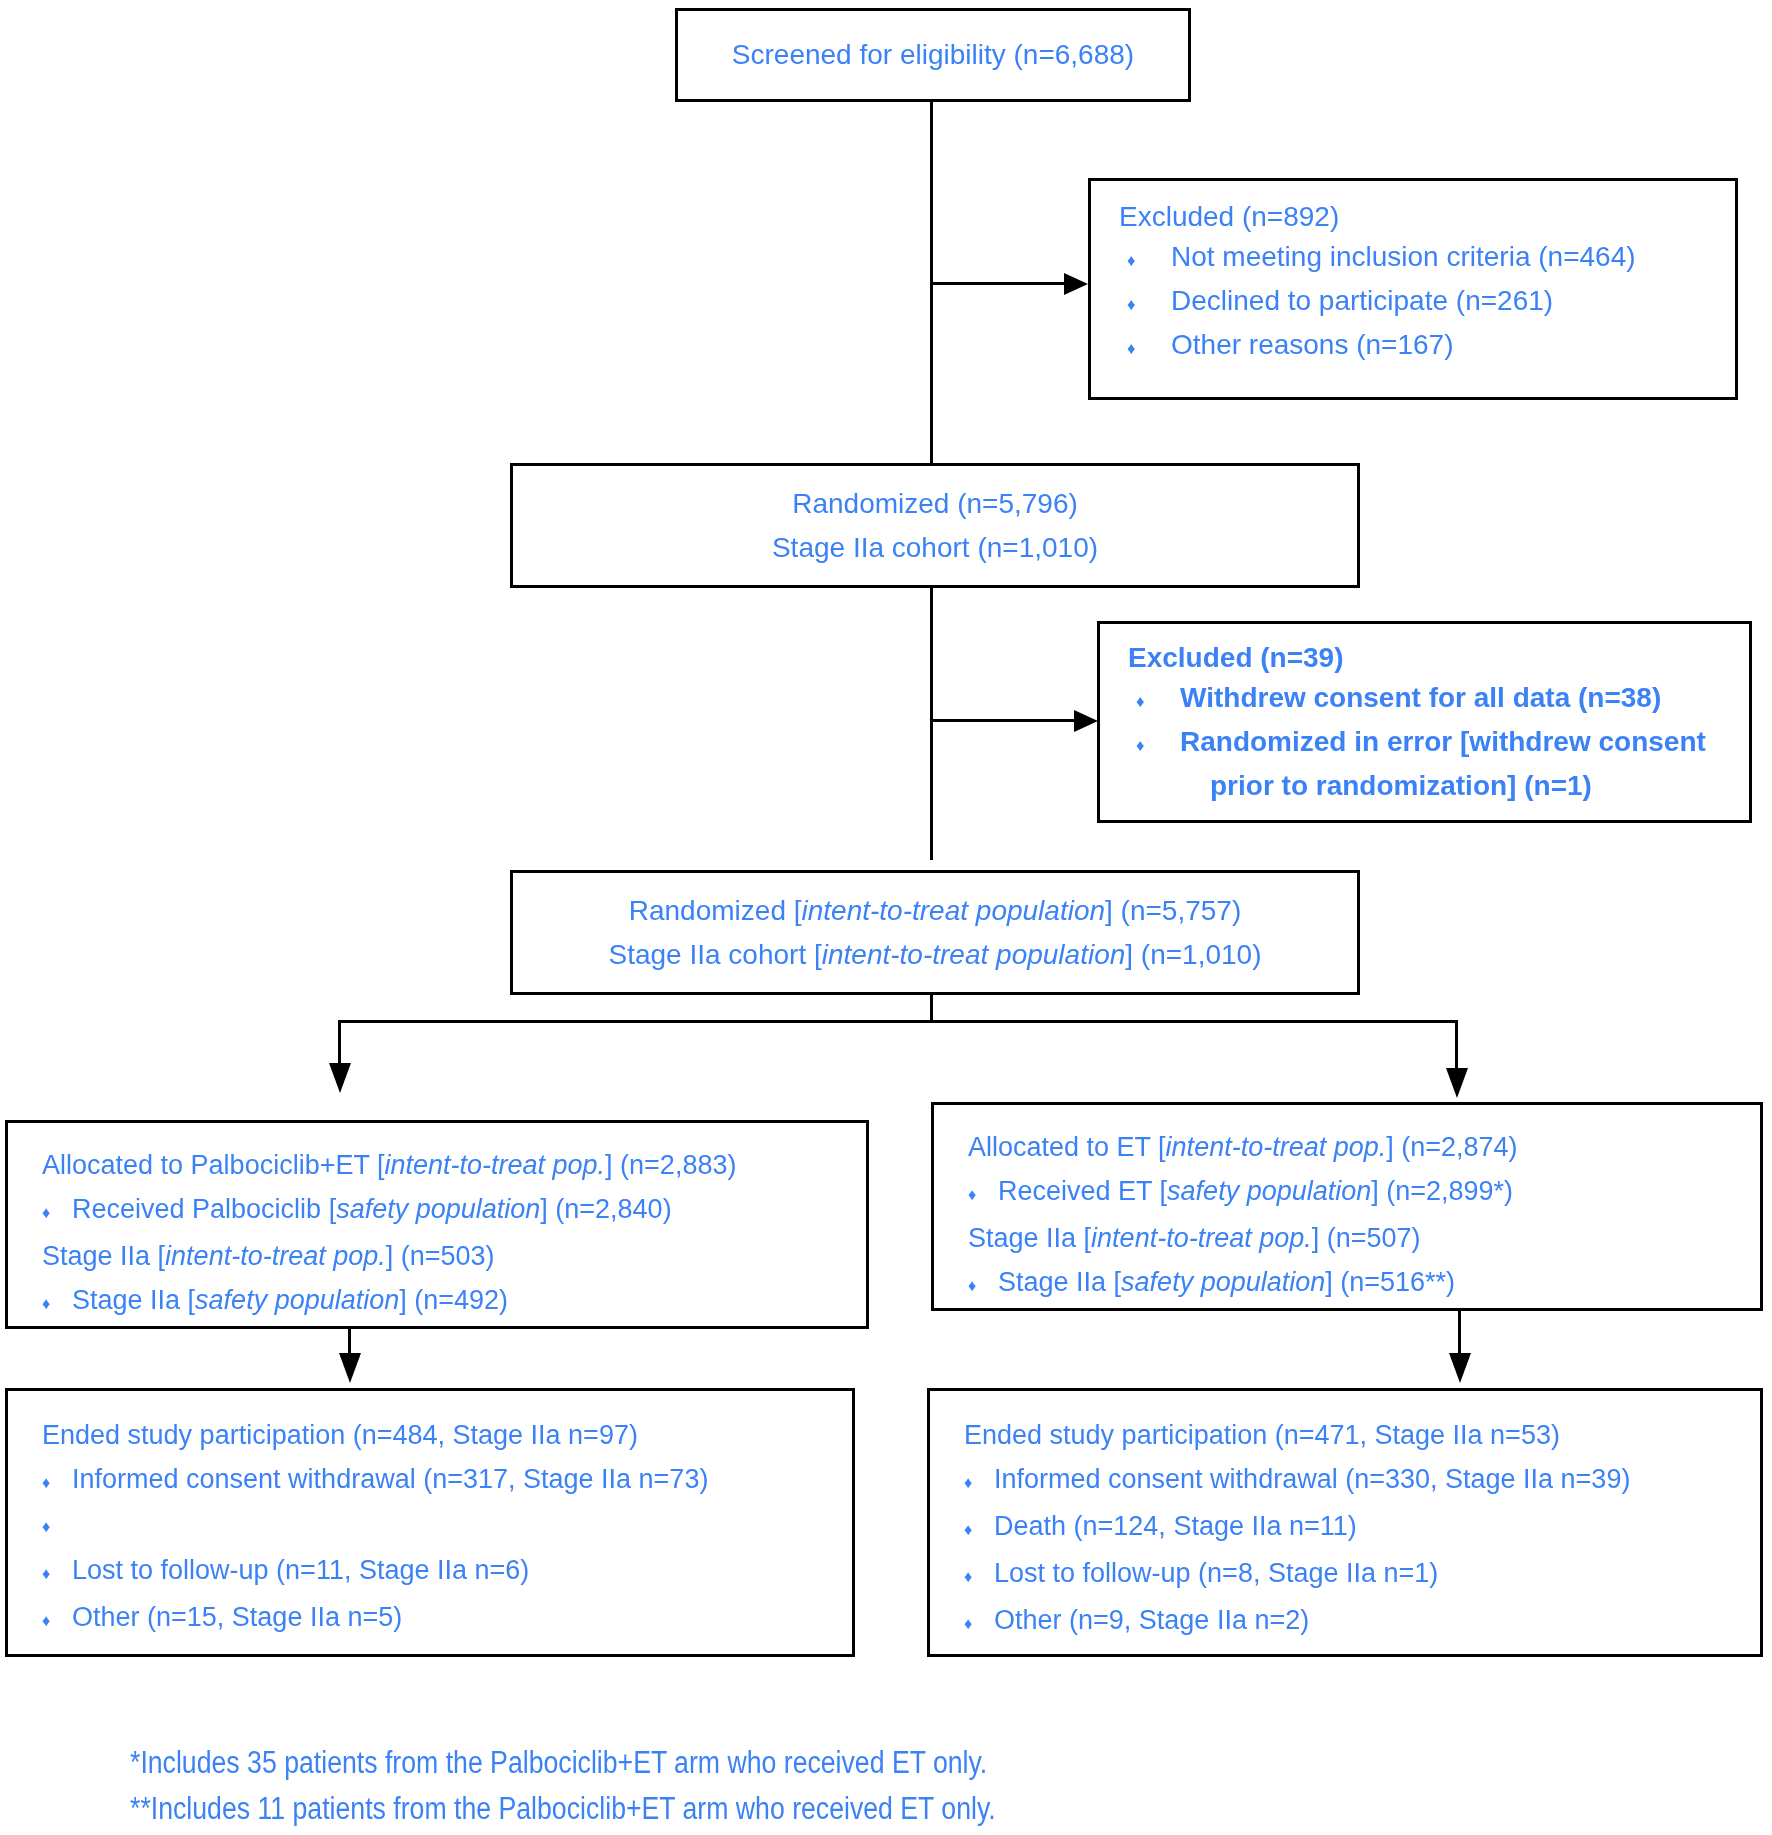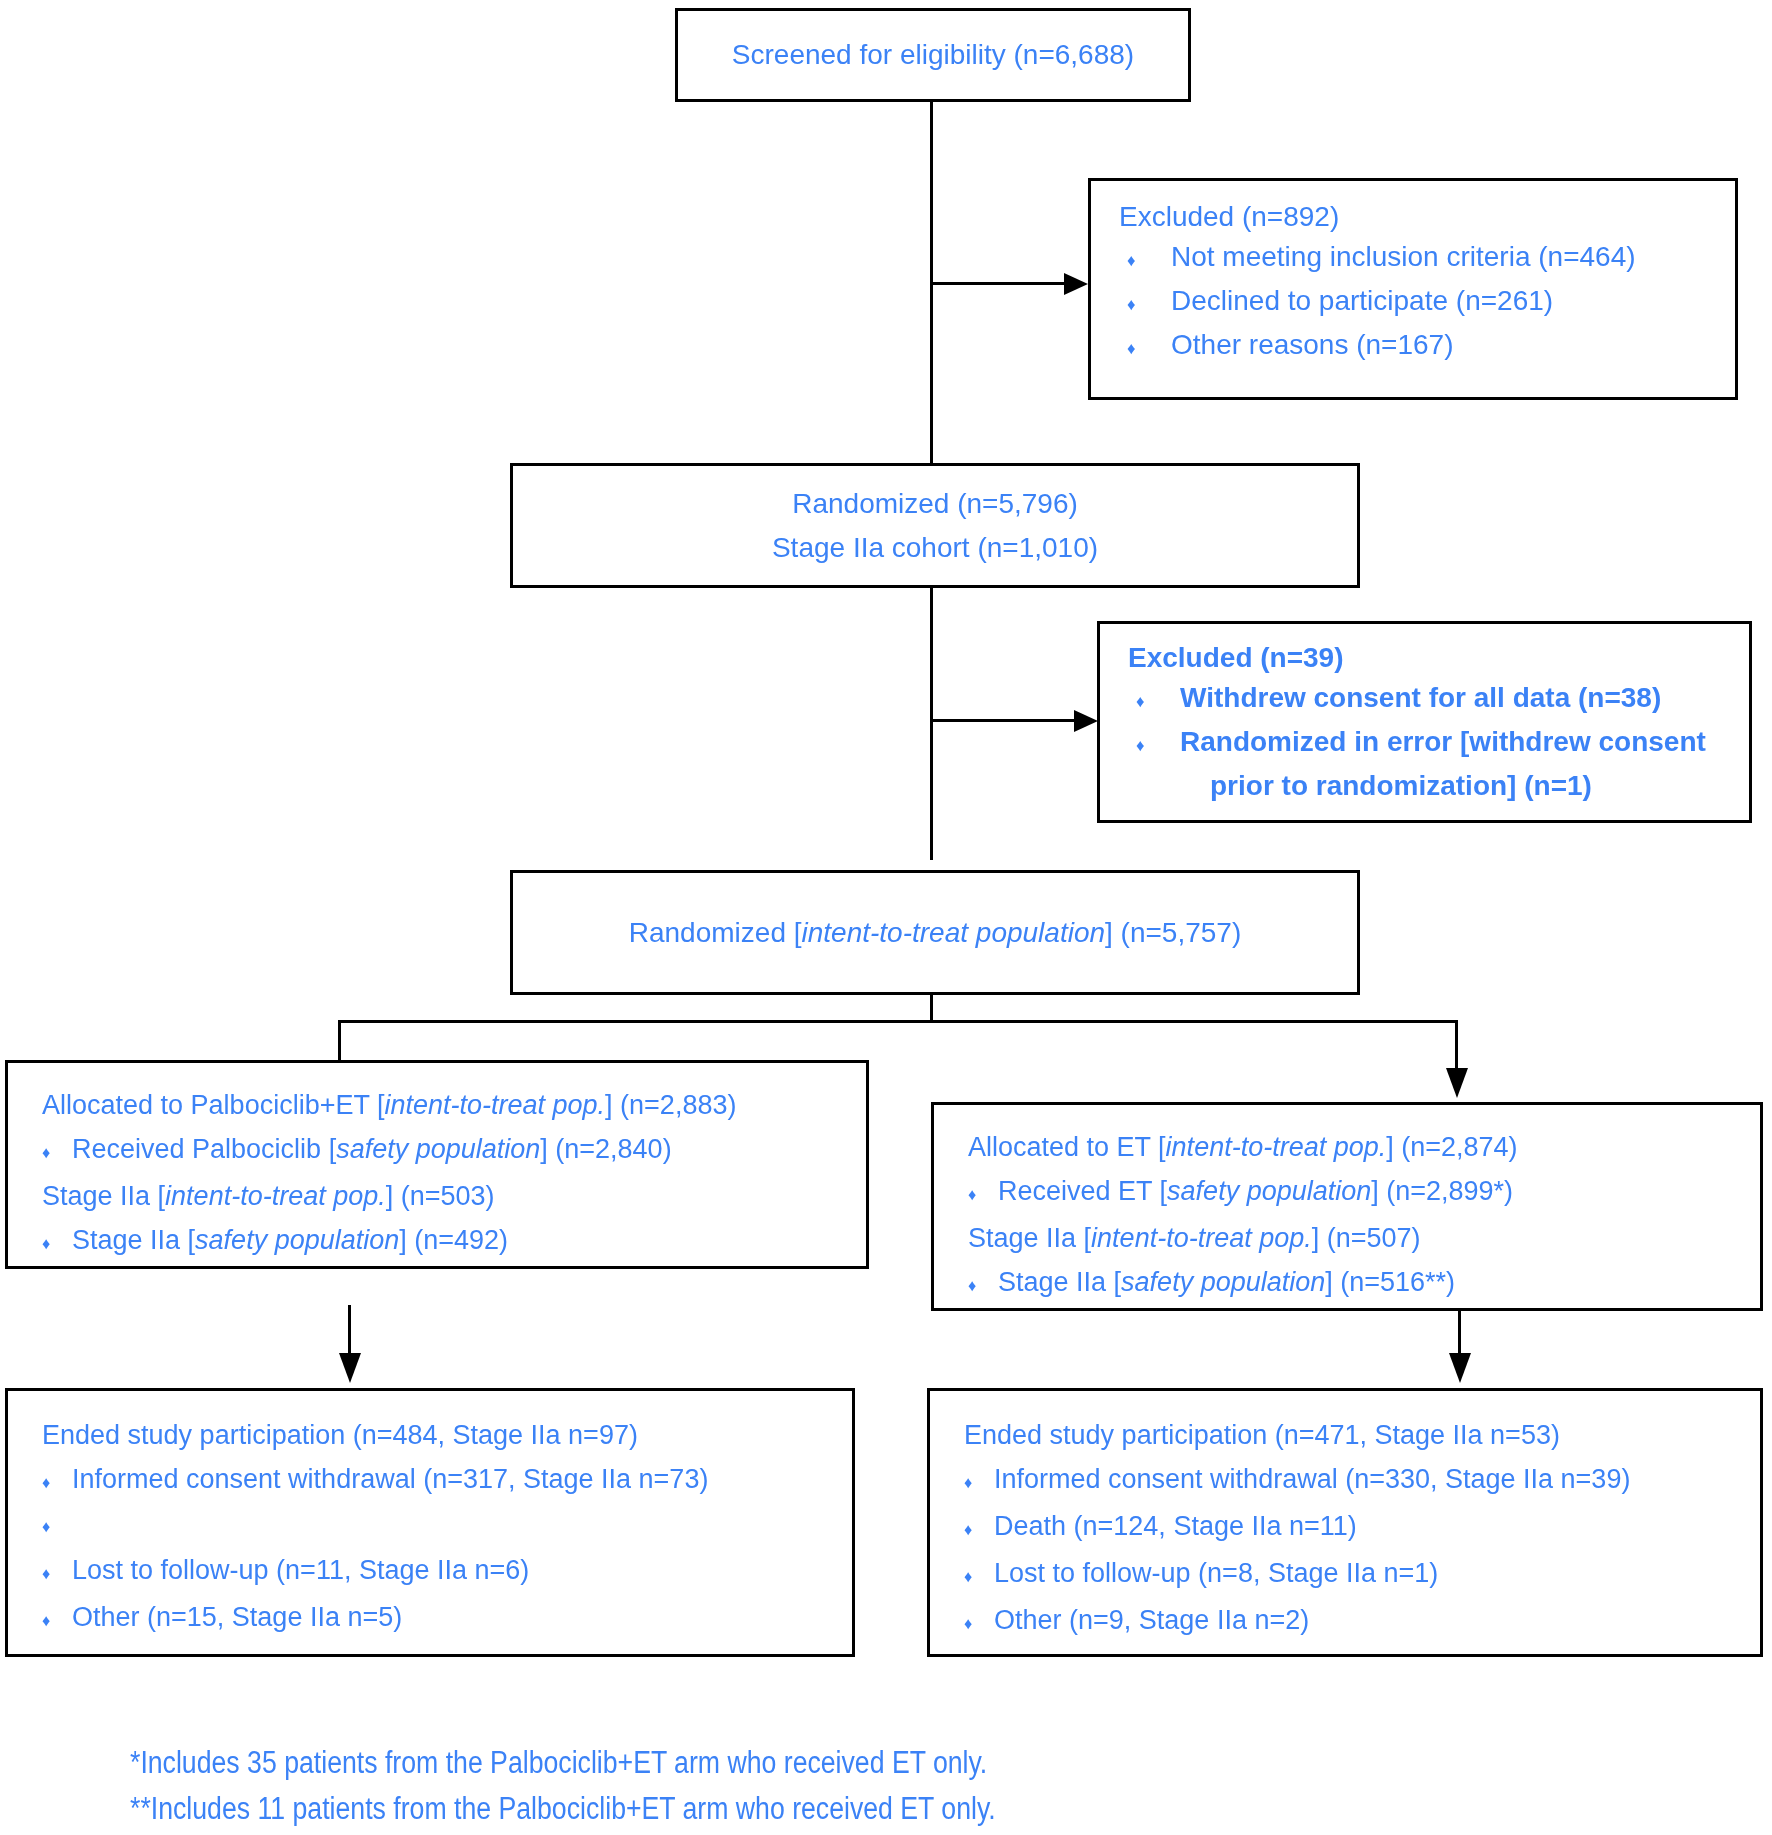--- a/index.html
+++ b/index.html
@@ -111,23 +111,24 @@
       </div>
       <div class="line bullet">
         <span class="diamond">♦</span>
         <span class="txt"><span>Randomized in error [withdrew consent</span></span>
       </div>
       <div class="line indent"><span class="txt"><span>prior to randomization] (n=1)</span></span></div>
     </div>
 
   <div class="box centered" style="left:510px;top:870px;width:850px;height:125px;">
       <div class="line"><span class="txt"><span>Randomized [</span><span class="it">intent-to-treat population</span><span>] (n=5,757)</span></span></div>
+      <div class="line"><span class="txt"><span>Stage IIa cohort [</span><span class="it">intent-to-treat population</span><span>] (n=1,010)</span></span></div>
     </div>
 
-  <div class="box alloc" style="left:5px;top:1060px;width:864px;height:209px;">
+  <div class="box alloc" style="left:5px;top:1120px;width:864px;height:209px;">
       <div class="line"><span class="txt"><span>Allocated to Palbociclib+ET [</span><span class="it">intent-to-treat pop.</span><span>] (n=2,883)</span></span></div>
       <div class="line bullet">
         <span class="diamond">♦</span>
         <span class="txt"><span>Received Palbociclib [</span><span class="it">safety population</span><span>] (n=2,840)</span></span>
       </div>
       <div class="line"><span class="txt"><span>Stage IIa [</span><span class="it">intent-to-treat pop.</span><span>] (n=503)</span></span></div>
       <div class="line bullet">
         <span class="diamond">♦</span>
         <span class="txt"><span>Stage IIa [</span><span class="it">safety population</span><span>] (n=492)</span></span>
       </div>

